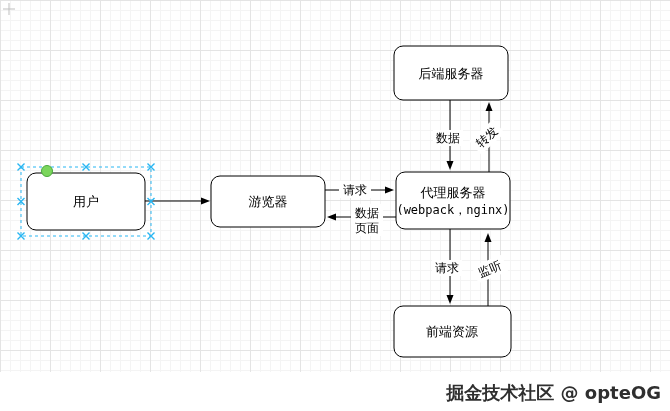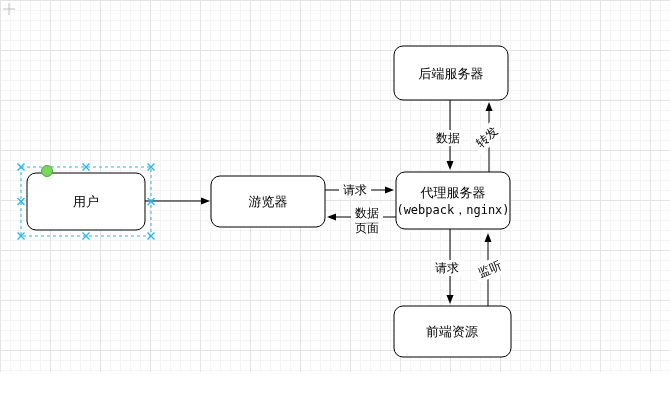--- a/index.html
+++ b/index.html
@@ -147,13 +147,14 @@
           <path class="sel-handle" d="M-3.5,-3.5L3.5,3.5M-3.5,3.5L3.5,-3.5"></path>
         </g>
       <g transform="translate(151,236)">
           <path class="sel-handle" d="M-3.5,-3.5L3.5,3.5M-3.5,3.5L3.5,-3.5"></path>
         </g>
 
       <circle class="conn-point" cx="47" cy="171" r="5.5"></circle>
     </g>
   </svg>
 
+  <div class="watermark">掘金技术社区 @ opteOG</div>
 </div>
 
 </body></html>

